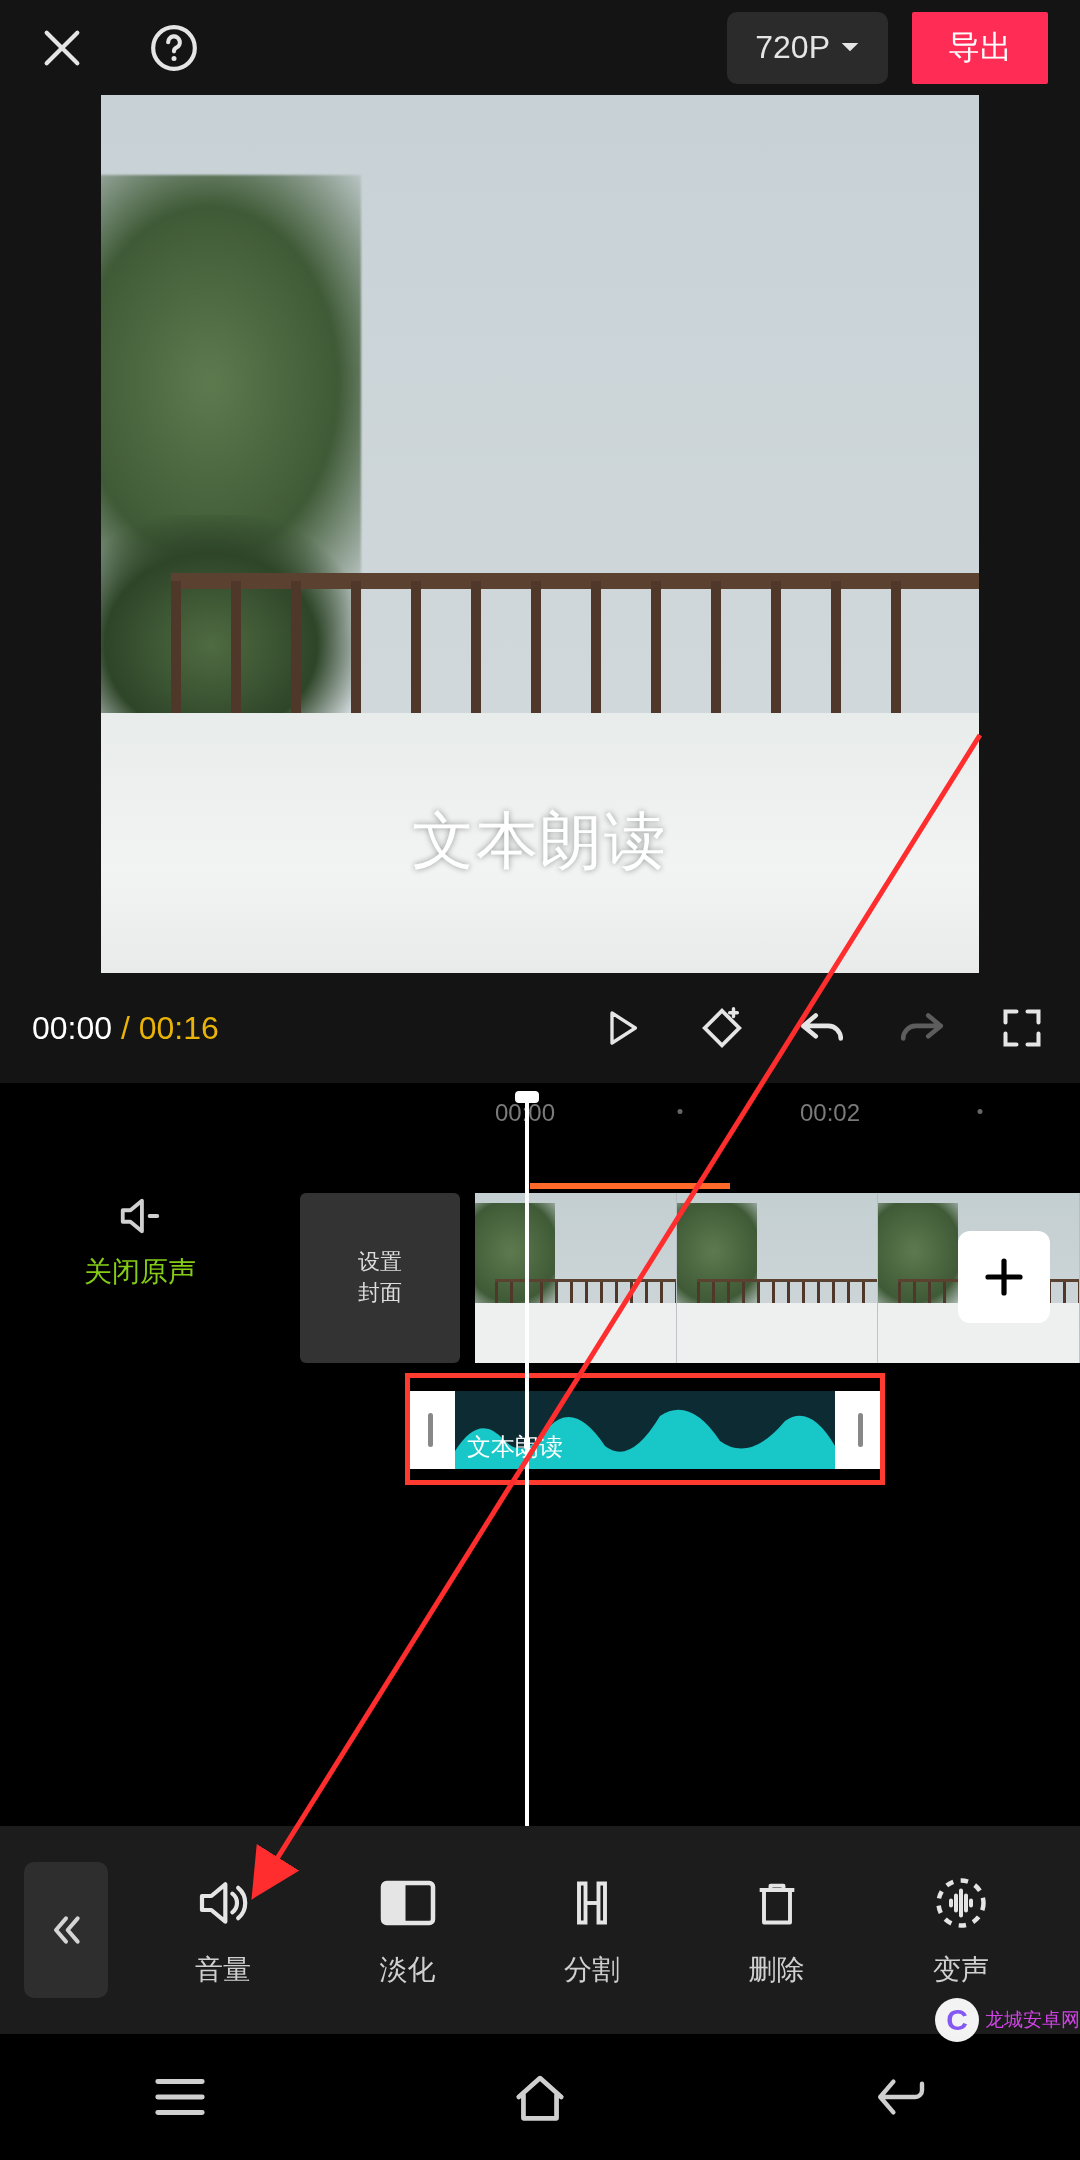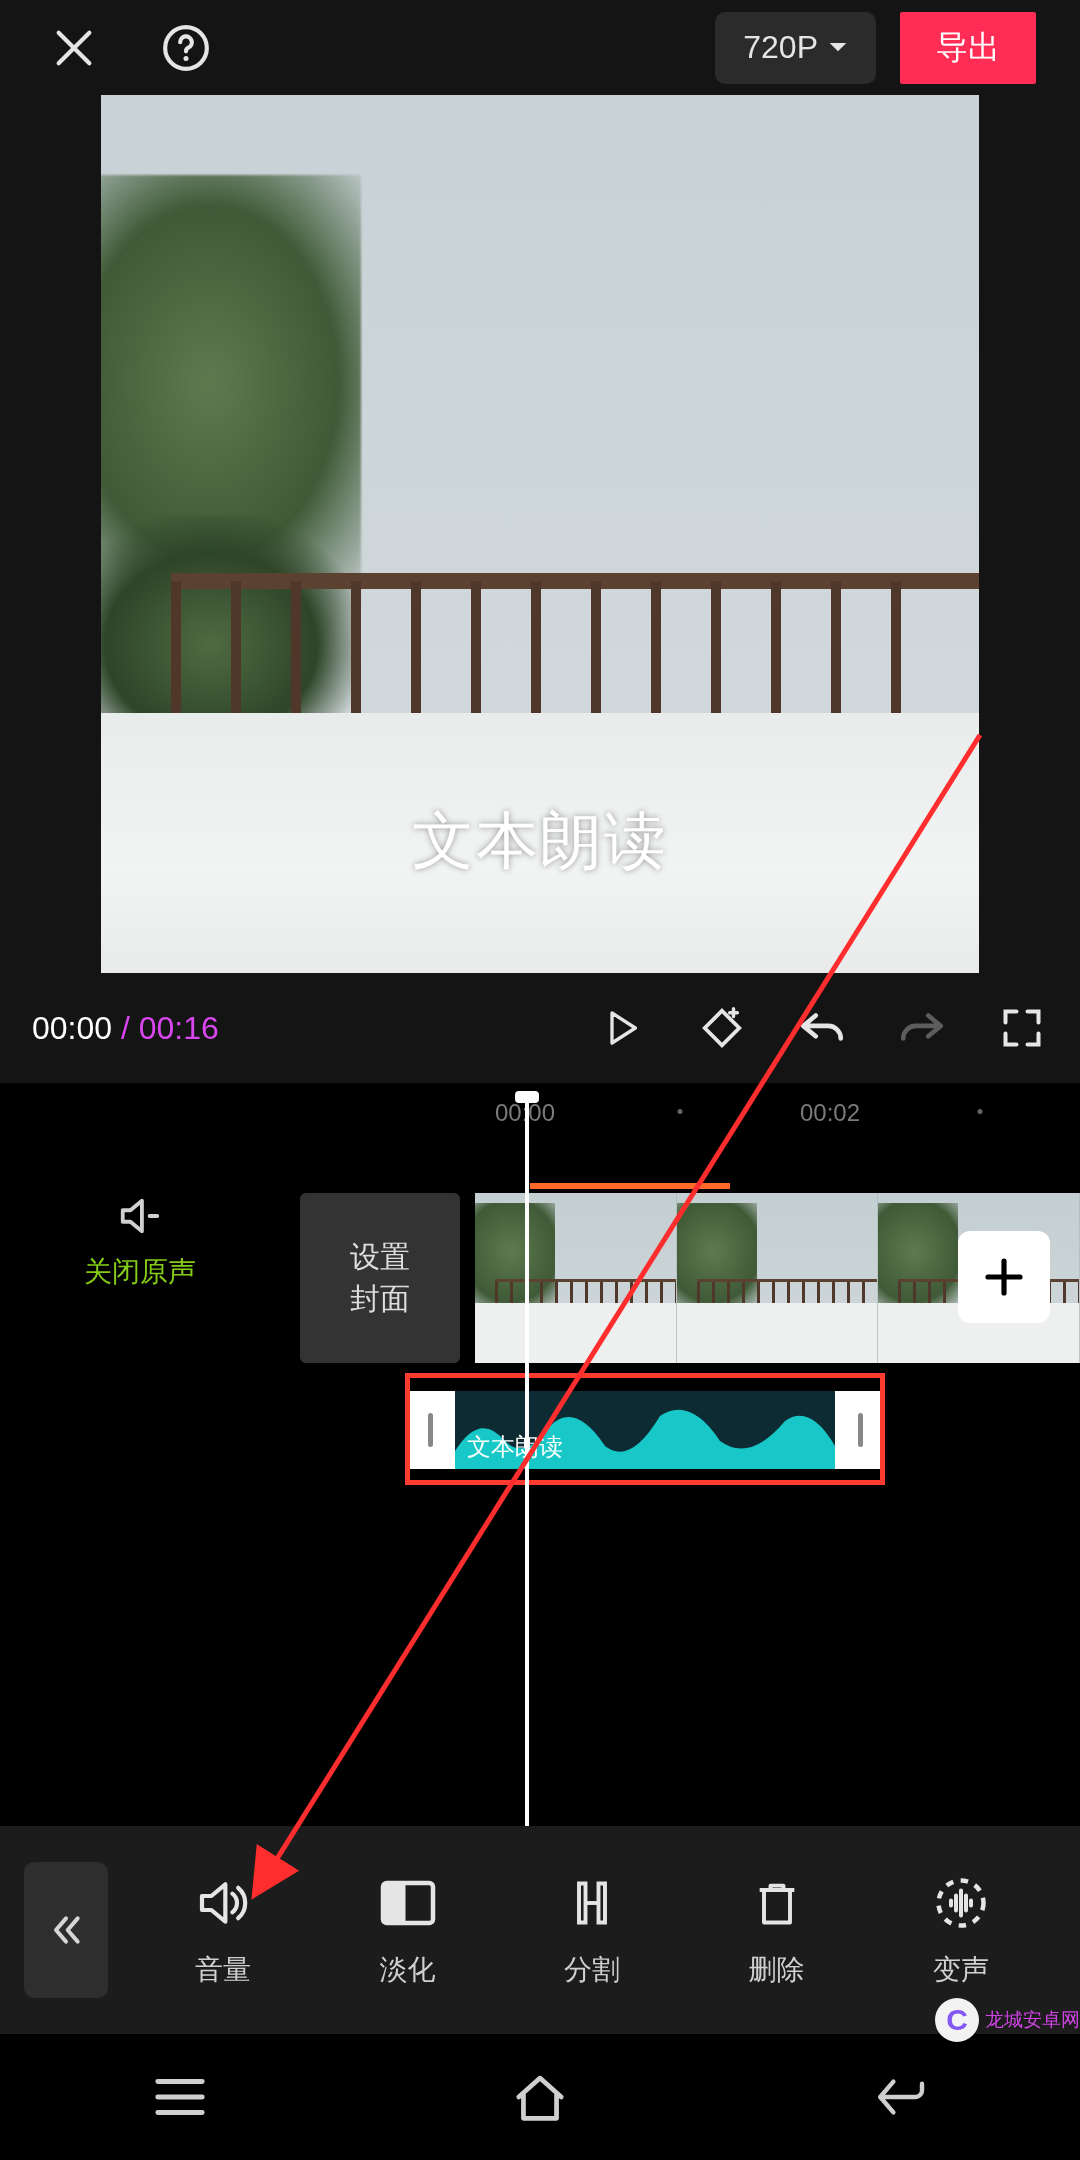--- a/index.html
+++ b/index.html
@@ -1,20 +1,20 @@
 <!DOCTYPE html>
 <html><head>
 <meta charset="utf-8">
 <style>
   * { margin: 0; padding: 0; box-sizing: border-box; }
   html, body { width: 1080px; height: 2160px; background: #000; font-family: -apple-system, "PingFang SC", sans-serif; color: #fff; overflow: hidden; }
   .root { width: 1080px; height: 2160px; background: #141414; display: flex; flex-direction: column; position: relative; }
 
   
-  .header { height: 95px; display: flex; align-items: center; padding: 0 44px; }
+  .header { height: 95px; display: flex; align-items: center; padding: 0 32px; }
   .header .left { display: flex; align-items: center; gap: 52px; }
   .header .spacer { flex: 1; }
   .header .right { display: flex; align-items: center; gap: 24px; }
   .icon-btn { width: 60px; height: 60px; display: flex; align-items: center; justify-content: center; }
   .res-btn { height: 72px; padding: 0 28px; background: #2b2b2b; border-radius: 10px; display: flex; align-items: center; gap: 10px; font-size: 32px; color: #e5e5e5; }
   .export-btn { height: 72px; padding: 0 36px; background: #ff2d55; border-radius: 2px; display: flex; align-items: center; font-size: 32px; font-weight: 500; color: #fff; }
 
   
   .preview { width: 1080px; height: 878px; position: relative; display:flex; align-items:center; justify-content:center; }
   .preview-inner { width: 878px; height: 878px; background: #d4dbdf; position: relative; overflow: hidden; }
@@ -25,40 +25,40 @@
   .deck { position:absolute; left:70px; right:0; bottom:140px; height:260px; }
   .deck .rail-top { position:absolute; left:0; right:-10px; top:0; height:16px; background:#5a4130; }
   .deck .rail-bot { position:absolute; left:0; right:-10px; top:150px; height:12px; background:#6a5038; }
   .deck .post { position:absolute; top:8px; width:10px; height:150px; background:#4f382a; }
   .deck .plank { position:absolute; top:158px; height:100px; width:16px; background:#3f2e22; }
   .caption-overlay { position:absolute; left:0; right:0; bottom:90px; text-align:center; font-size:62px; color:#fff; font-weight:400; letter-spacing:2px; text-shadow:0 0 6px rgba(0,0,0,.4); }
 
   
   .playbar { height: 110px; display:flex; align-items:center; padding: 0 32px; }
   .time { font-size: 32px; color:#fff; }
-  .time .total { color:#d946ef; }
+  .time .total { color:#eab308; }
   .playbar .spacer { flex:1; }
   .playbar .controls { display:flex; align-items:center; gap:48px; }
   .ctrl { width:52px; height:52px; display:flex; align-items:center; justify-content:center; }
   .ctrl.disabled svg { opacity:.35; }
 
   
   .timeline { flex:1; background:#000; position:relative; overflow:hidden; }
   .ruler { position:absolute; top:0; left:0; right:0; height:60px; }
   .ruler .mark { position:absolute; top:16px; font-size:24px; color:#7a7a7a; transform:translateX(-50%); }
   .ruler .dot { position:absolute; top:26px; width:5px; height:5px; border-radius:50%; background:#666; transform:translateX(-50%); }
   .playhead { position:absolute; top:10px; bottom:0; width:4px; background:#fff; left:525px; z-index:40; }
   .playhead::before { content:""; position:absolute; top:-2px; left:-10px; width:24px; height:12px; background:#fff; border-radius:4px; }
   .orange-mark { position:absolute; top:100px; left:530px; width:200px; height:6px; background:#ff6a2b; z-index:5; }
 
   .mute-col { position:absolute; left:0; top:110px; width:280px; text-align:center; }
   .mute-col .ic { display:flex; justify-content:center; margin-bottom:14px; }
   .mute-col .lab { font-size:28px; color:#84cc16; }
 
-  .cover-btn { position:absolute; left:300px; top:110px; width:160px; height:170px; background:#333; border-radius:6px; display:flex; flex-direction:column; align-items:center; justify-content:center; font-size:30px; color:#ddd; line-height:1.4; }
+  .cover-btn { position:absolute; left:300px; top:110px; width:160px; height:170px; background:#333; border-radius:6px; display:flex; flex-direction:column; align-items:center; justify-content:center; font-size:22px; color:#ddd; line-height:1.4; }
 
   .clips { position:absolute; left:475px; top:110px; right:0; height:170px; display:flex; }
   .clip { width:280px; height:170px; background:linear-gradient(180deg,#c4cfd2 0%, #d0d7da 100%); position:relative; overflow:hidden; border-right:1px solid rgba(0,0,0,.08); }
   .clip .mini-tree { position:absolute; left:-30px; top:10px; width:110px; height:120px; background: radial-gradient(ellipse at 60% 40%, #5d7a4f 0%, #3f5a36 50%, rgba(63,90,54,0) 75%); }
   .clip .mini-ground { position:absolute; left:0; right:0; bottom:0; height:60px; background:#eef0ef; }
   .clip .mini-rail { position:absolute; left:20px; right:0; bottom:48px; height:36px; background: repeating-linear-gradient(90deg,#4f382a 0 3px, transparent 3px 15px); border-top:3px solid #5a4130; border-bottom:2px solid #5a4130; }
 
   .add-btn { position:absolute; right:30px; top:148px; width:92px; height:92px; background:#fff; border-radius:12px; display:flex; align-items:center; justify-content:center; z-index:30; }
 
   .audio-row { position:absolute; left:405px; top:308px; width:480px; height:78px; z-index:20; }

